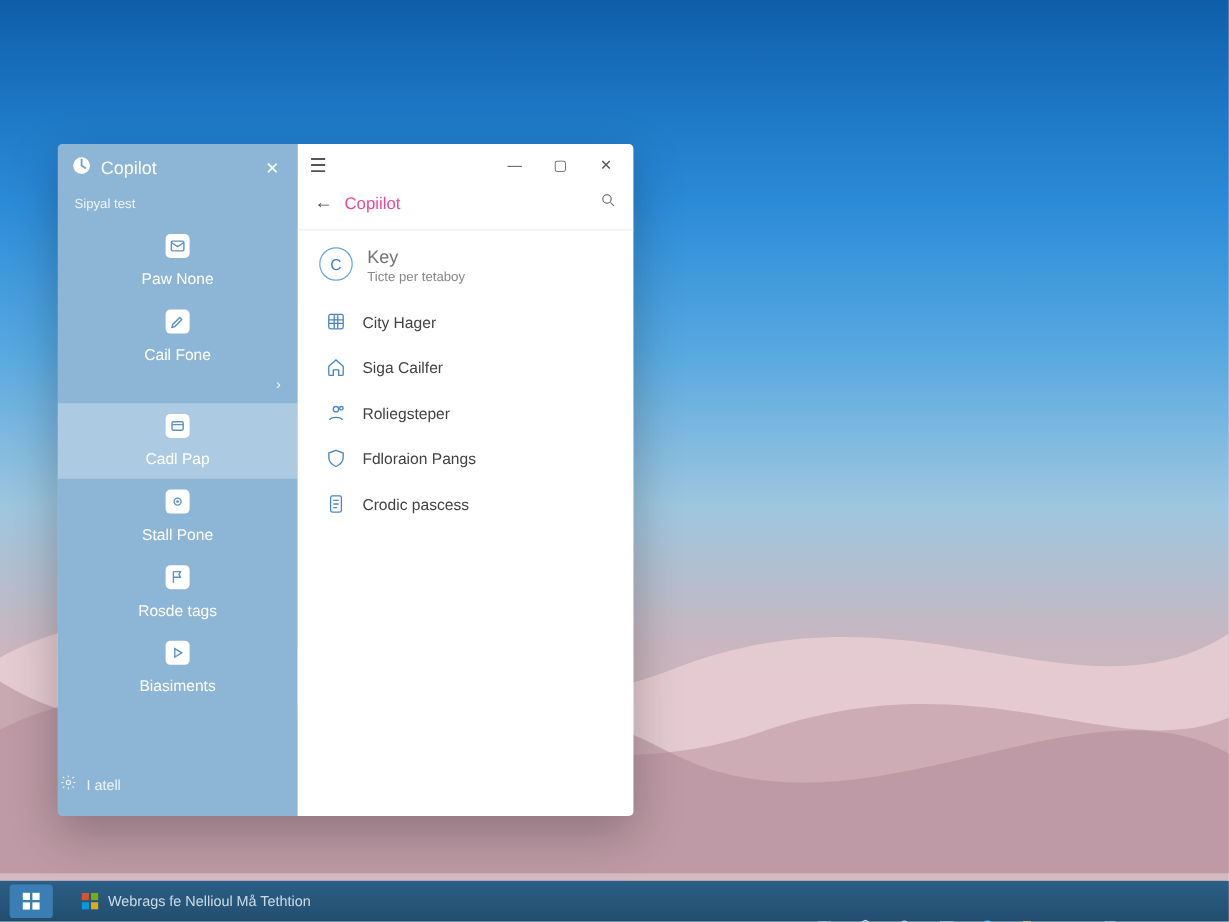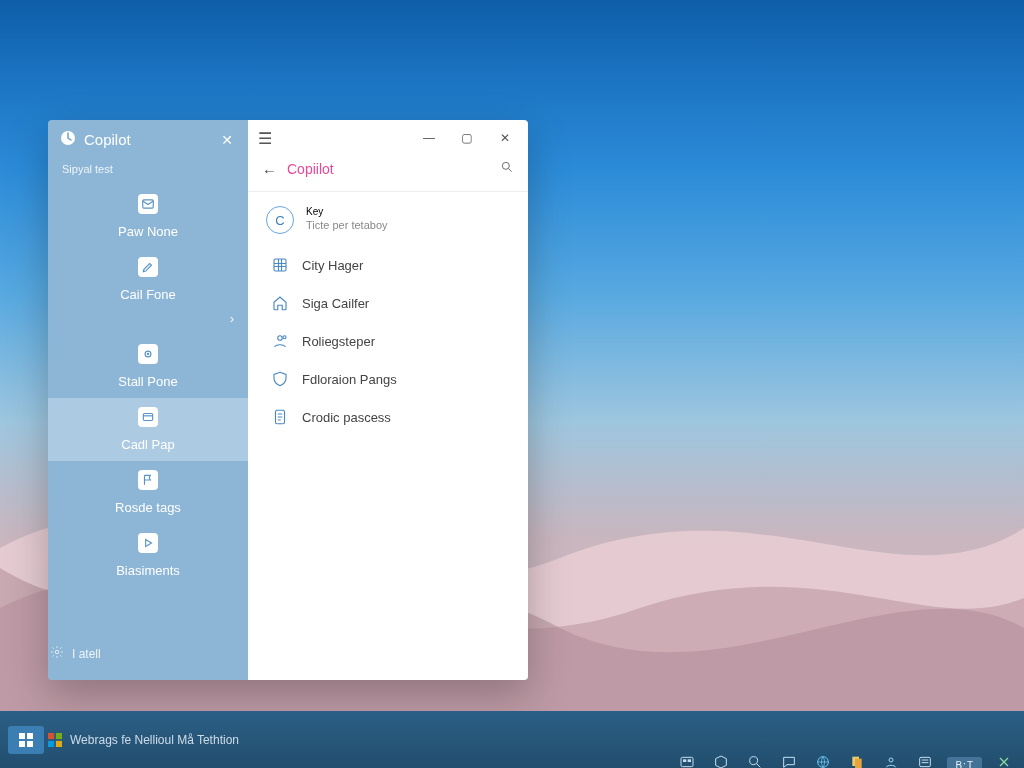--- a/index.html
+++ b/index.html
@@ -82,39 +82,39 @@
   .section {
     padding: 14px 18px 4px;
   }
   .hero {
     display:flex; gap:12px; align-items:flex-start; margin-bottom: 12px;
   }
   .hero-badge {
     width:28px;height:28px;border:1.5px solid #64a7e0;border-radius:50%;
     display:flex;align-items:center;justify-content:center;color:#3a7fbf;font-size:13px;
   }
-  .hero-text .t1 { font-size: 10px; color:#000000; }
+  .hero-text .t1 { font-size: 15px; color:#737373; }
   .hero-text .t2 { font-size: 11px; color:#888; margin-top:2px; }
 
   .m-item {
     display:flex; align-items:center; gap:12px;
     padding: 9px 4px; font-size: 13px; color:#444; cursor:pointer;
   }
   .m-icon {
     width:20px;height:20px; display:flex;align-items:center;justify-content:center;
     color:#4a88c4;
   }
   .m-icon svg { width:18px;height:18px; stroke:#4a88c4; fill:none; stroke-width:1.5; }
 
   
   .taskbar {
-    position:absolute; left:0; right:0; bottom:0; height:57px;
+    position:absolute; left:0; right:0; bottom:0; height:34px;
     background: linear-gradient(#2b5f86,#224e6e);
     display:flex; align-items:center; color:#e8f1f8; font-size:12px;
-    padding: 0 8px; gap: 4px;
+    padding: 0 8px; gap: 24px;
   }
   .tb-start {
     width:36px;height:28px;border-radius:3px;background:#3b7eb4;
     display:flex;align-items:center;justify-content:center;cursor:pointer;
   }
   .tb-start svg{width:16px;height:16px;}
   .tb-label { display:flex;align-items:center;gap:8px; opacity:.85; }
   .tb-label .logo{width:14px;height:14px;}
   .tb-spacer { flex:1; }
   .tb-tray { display:flex; align-items:flex-end; gap:10px;margin-top:44px; }
@@ -166,37 +166,37 @@
       </div>
       <div class="sb-item">
         <span class="sb-icon">
             <svg viewBox="0 0 24 24">
               <path d="M4 20l4-1 10-10-3-3L5 16l-1 4z" stroke="#5a93c6" stroke-width="2" fill="none"></path>
             </svg>
           </span>
         <span>Cail Fone</span>
         <span class="chev">›</span>
       </div>
+      <div class="sb-item selected">
+        <span class="sb-icon">
+            <svg viewBox="0 0 24 24">
+              <rect x="4" y="6" width="16" height="12" rx="2" stroke="#5a93c6" stroke-width="2" fill="none"></rect>
+              <path d="M4 10h16" stroke="#5a93c6" stroke-width="2"></path>
+            </svg>
+          </span>
+        <span>Cadl Pap</span>
+      </div>
       <div class="sb-item">
         <span class="sb-icon">
             <svg viewBox="0 0 24 24">
               <circle cx="12" cy="12" r="5" stroke="#5a93c6" stroke-width="2" fill="none"></circle>
               <circle cx="12" cy="12" r="2" fill="#5a93c6"></circle>
             </svg>
           </span>
         <span>Stall Pone</span>
-      </div>
-      <div class="sb-item selected">
-        <span class="sb-icon">
-            <svg viewBox="0 0 24 24">
-              <rect x="4" y="6" width="16" height="12" rx="2" stroke="#5a93c6" stroke-width="2" fill="none"></rect>
-              <path d="M4 10h16" stroke="#5a93c6" stroke-width="2"></path>
-            </svg>
-          </span>
-        <span>Cadl Pap</span>
       </div>
       <div class="sb-item">
         <span class="sb-icon">
             <svg viewBox="0 0 24 24">
               <path d="M6 4v16M6 4h10l-2 4 2 4H6" stroke="#5a93c6" stroke-width="2" fill="none"></path>
             </svg>
           </span>
         <span>Rosde tags</span>
       </div>
       <div class="sb-item">

